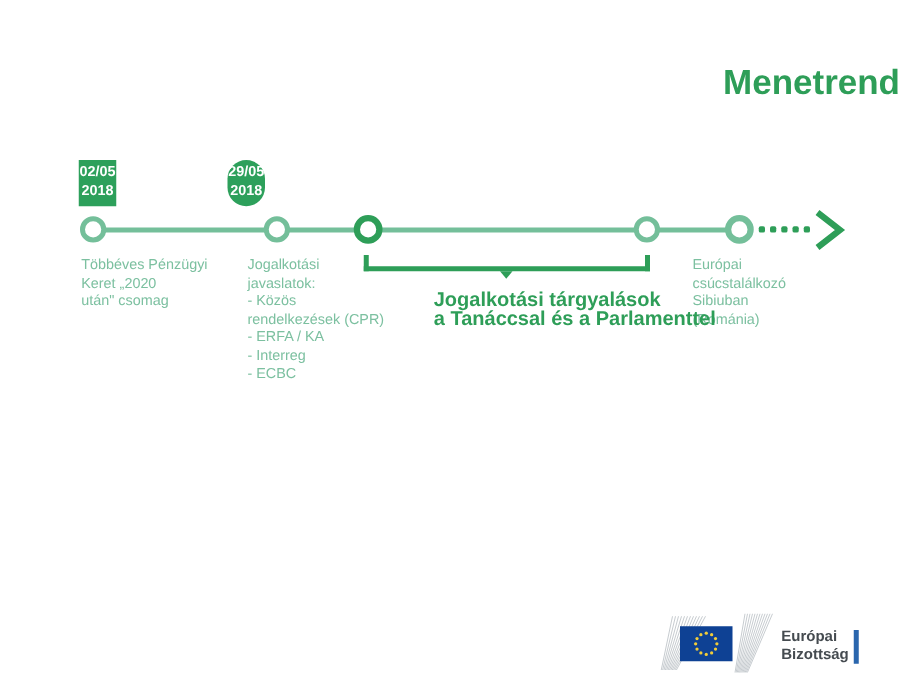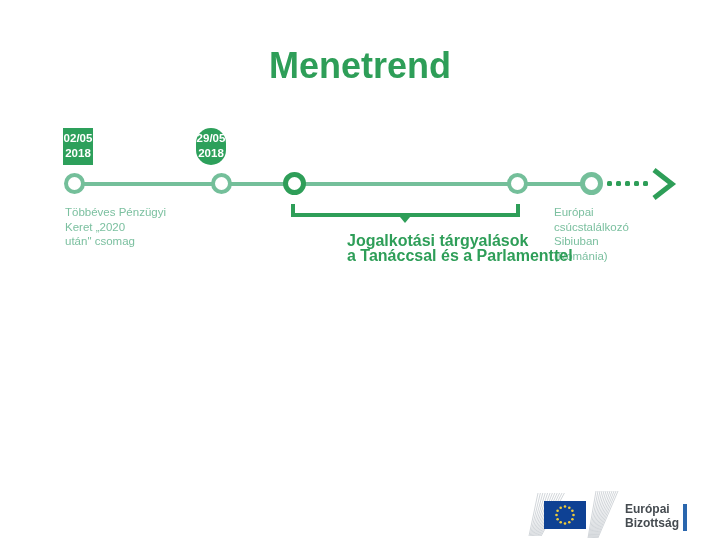--- a/index.html
+++ b/index.html
@@ -12,21 +12,21 @@
     --barblue:#2a66ad;
     --logotext:#454b50;
   }
   html,body{margin:0;padding:0;}
   body{
     width:720px;height:540px;position:relative;overflow:hidden;
     background:#ffffff;font-family:"Liberation Sans",sans-serif;
   }
   .title{
     position:absolute;left:0;right:0;top:52px;margin:0;
-    text-align:center;font-size:36px;line-height:28px;font-weight:bold;color:var(--green);
+    text-align:right;font-size:28px;line-height:28px;font-weight:bold;color:var(--green);
   }
   .tl-line{
     position:absolute;left:75px;top:182px;width:517px;height:4px;
     background:var(--lgreen);border-radius:2px;z-index:1;
   }
   .node{
     position:absolute;background:#fff;border-radius:50%;box-sizing:border-box;z-index:2;
   }
   .node.light{width:21px;height:21px;border:4.5px solid var(--lgreen);}
   .node.dark{width:23px;height:23px;border:5px solid var(--green);}
@@ -86,26 +86,33 @@
   <div class="dot" style="left:625px;"></div>
   <div class="dot" style="left:634px;"></div>
   <div class="dot" style="left:643px;"></div>
 
   <svg class="chevron" width="30" height="36" viewBox="0 0 30 36">
     <polyline points="5,4 23,18 5,32" fill="none" stroke="#2e9e58" stroke-width="5"></polyline>
   </svg>
 
   <div class="datebox" style="left:63px;">02/05
 2018</div>
-  <div class="datebox" style="left:196px;border-radius:18px;">29/05
+  <div class="datebox" style="left:182px;border-radius:18px;">29/05
 2018</div>
 
   <div class="tl-label" style="left:65px;">Többéves Pénzügyi
 Keret „2020
 után" csomag</div>
+  <div class="tl-label" style="left:198px;">Jogalkotási
+javaslatok:
+- Közös
+  rendelkezések (CPR)
+- ERFA / KA
+- Interreg
+- ECBC</div>
   <div class="tl-label" style="left:554px;">Európai
 csúcstalálkozó
 Sibiuban
 (Románia)</div>
 
   <div class="bracket bracket-bar"></div>
   <div class="bracket bracket-tick-l"></div>
   <div class="bracket bracket-tick-r"></div>
   <div class="bracket-arrow"></div>
 

